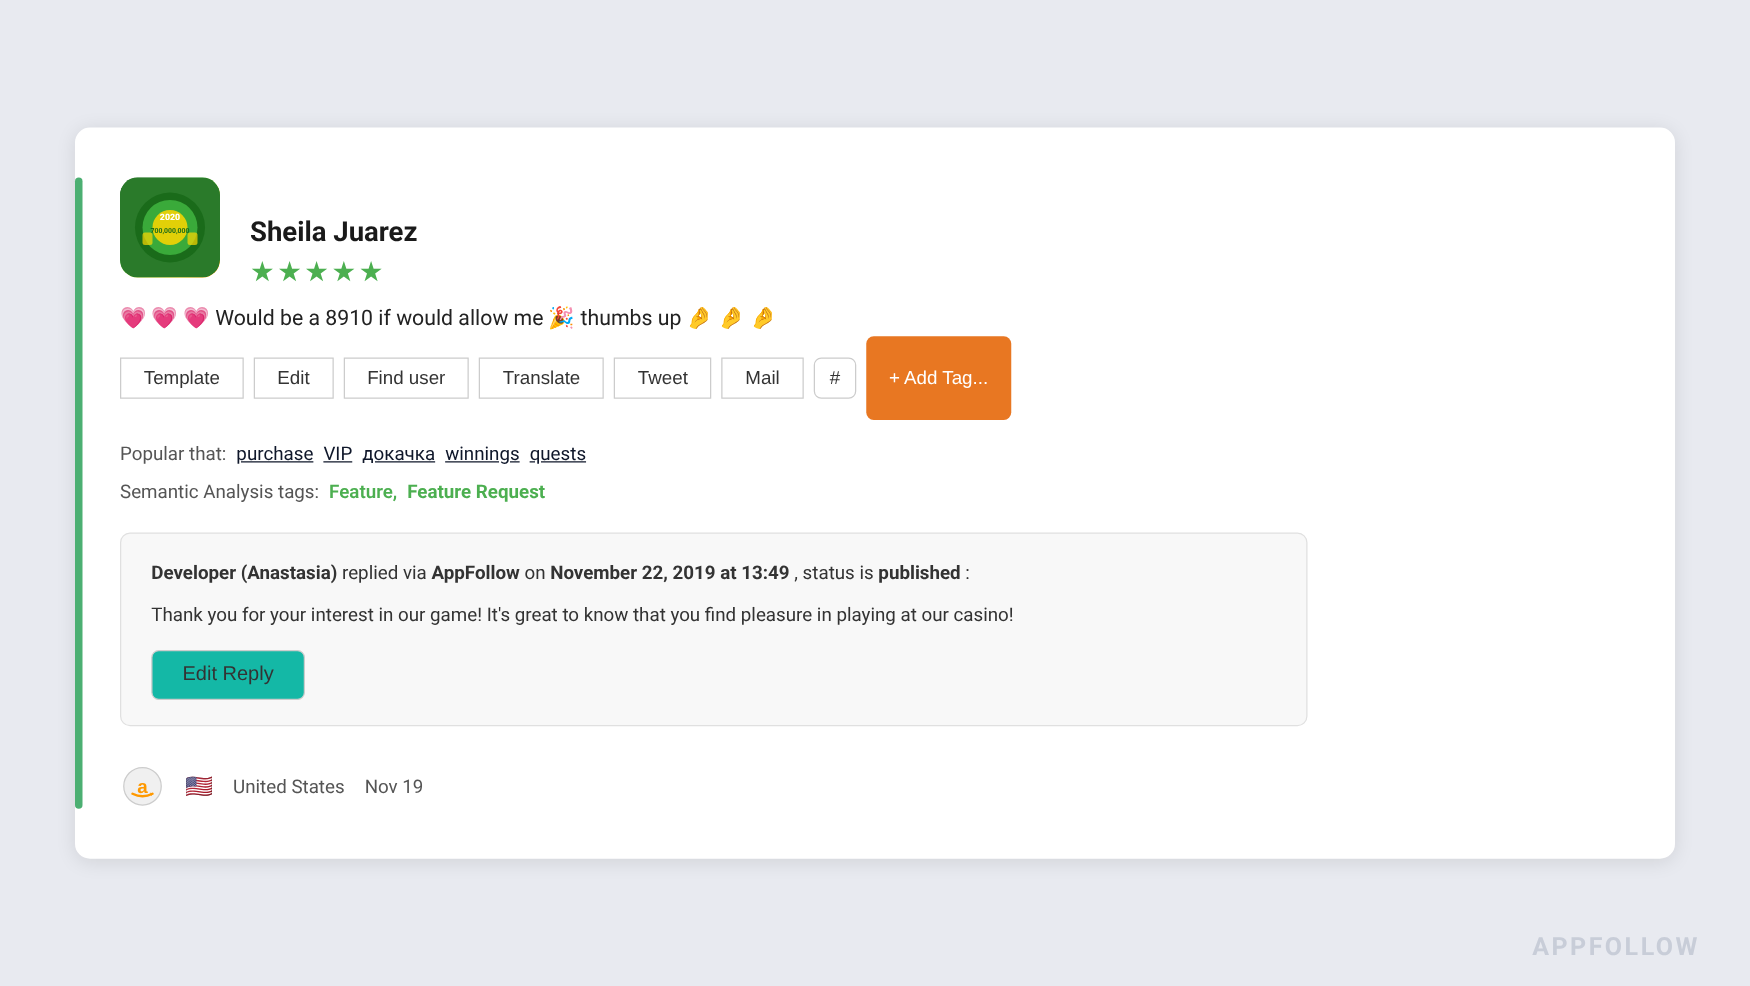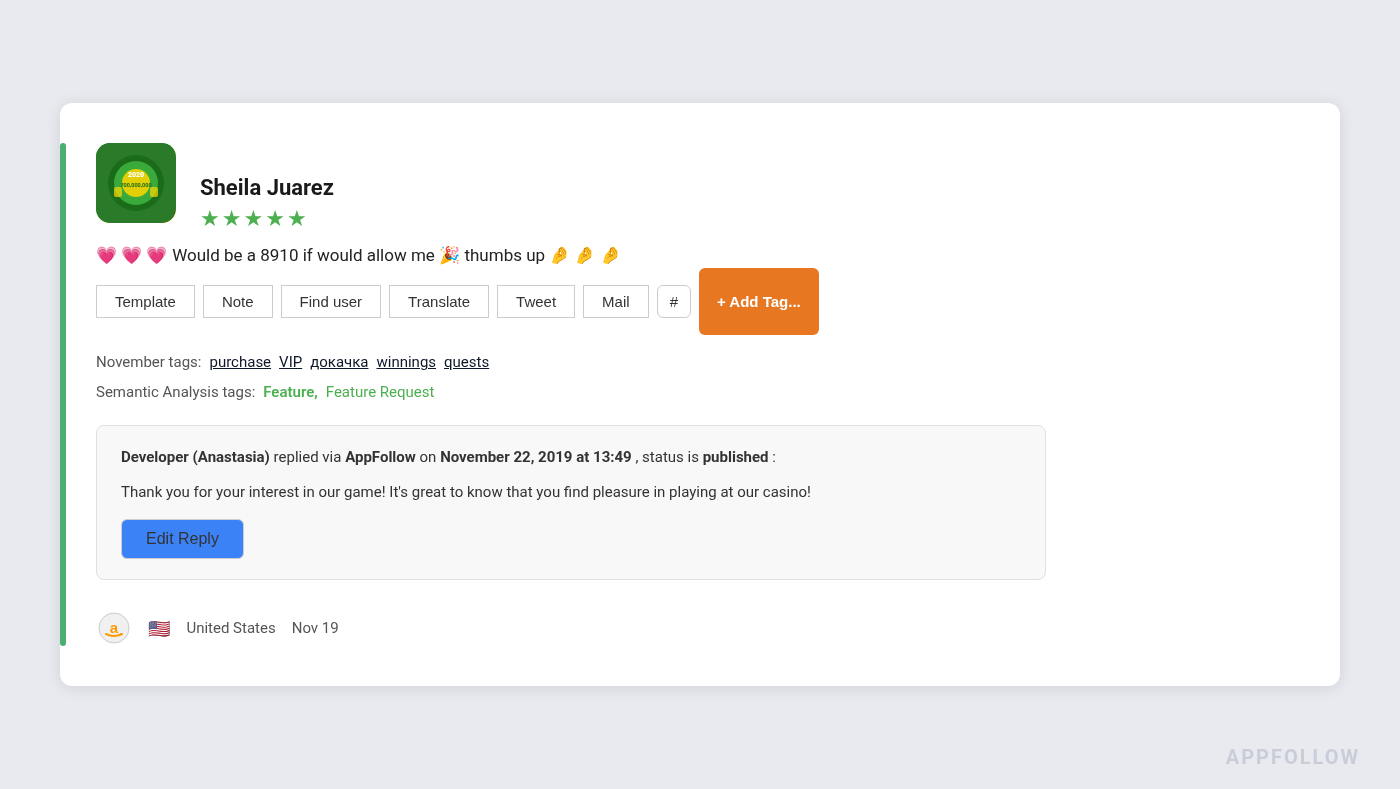--- a/index.html
+++ b/index.html
@@ -130,21 +130,21 @@
       font-weight: 400;
     }
 
     .add-tag-btn {
       padding: 25px 18px;
       border-radius: 6px;
       background: #e87722;
       border: none;
       color: #fff;
       font-size: 15px;
-      font-weight: 700;
+      font-weight: 400;
       cursor: pointer;
       display: flex;
       align-items: center;
       gap: 6px;
     }
 
     .hash-btn {
       padding: 7px 12px;
       border: 1.5px solid #ccc;
       border-radius: 6px;
@@ -188,21 +188,21 @@
       flex-wrap: wrap;
     }
 
     .semantic-positive {
       color: #4caf50;
       font-weight: 600;
     }
 
     .semantic-feature {
       color: #4caf50;
-      font-weight: 400;
+      font-weight: 700;
     }
 
     .reply-box {
       background: #f8f8f8;
       border: 1px solid #e0e0e0;
       border-radius: 8px;
       padding: 20px 40px 20px 24px;
       margin-bottom: 30px;
       max-width: 950px;
     }
@@ -222,21 +222,21 @@
       font-size: 15px;
       color: #333;
       margin-bottom: 16px;
       line-height: 1.5;
     }
 
     .edit-reply-btn {
       padding: 10px 24px;
       border: 1.5px solid #ccc;
       border-radius: 6px;
-      background: #3b82f6;
+      background: #14b8a6;
       font-size: 16px;
       color: #333;
       cursor: pointer;
       font-weight: 400;
     }
 
     .footer-row {
       display: flex;
       flex-direction: row;
       align-items: center;
@@ -301,31 +301,31 @@
             <span class="star">★</span>
             <span class="star">★</span>
           </div>
         </div>
       </div>
 
       <div class="review-text">💗 💗 💗  Would be a 8910 if would allow me 🎉  thumbs up 🤌 🤌 🤌</div>
 
       <div class="action-buttons">
         <button class="action-btn">Template</button>
-        <button class="action-btn">Note</button>
+        <button class="action-btn">Edit</button>
         <button class="action-btn">Find user</button>
         <button class="action-btn">Translate</button>
         <button class="action-btn">Tweet</button>
         <button class="action-btn">Mail</button>
         <button class="hash-btn">#</button>
         <button class="add-tag-btn">+ Add Tag...</button>
       </div>
 
       <div class="tags-row">
-        <span class="tag-label">November tags:</span>
+        <span class="tag-label">Popular that:</span>
         <a class="tag-link">purchase</a>
         <a class="tag-link">VIP</a>
         <a class="tag-link">докачка</a>
         <a class="tag-link">winnings</a>
         <a class="tag-link">quests</a>
       </div>
 
       <div class="semantic-row">
         <span class="tag-label">Semantic Analysis tags:</span>
         <span class="semantic-positive">Feature,</span>

